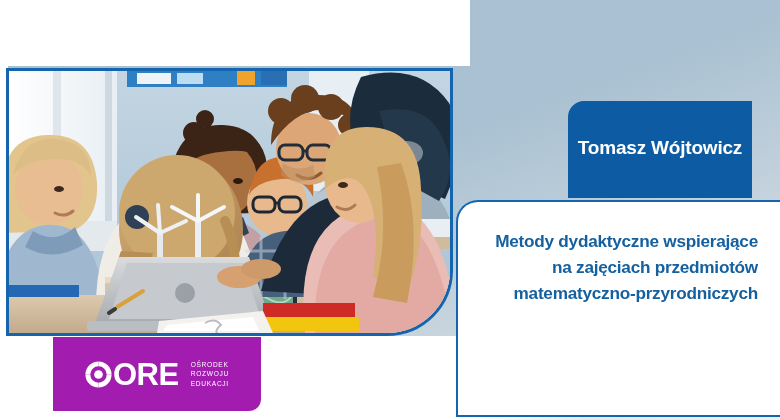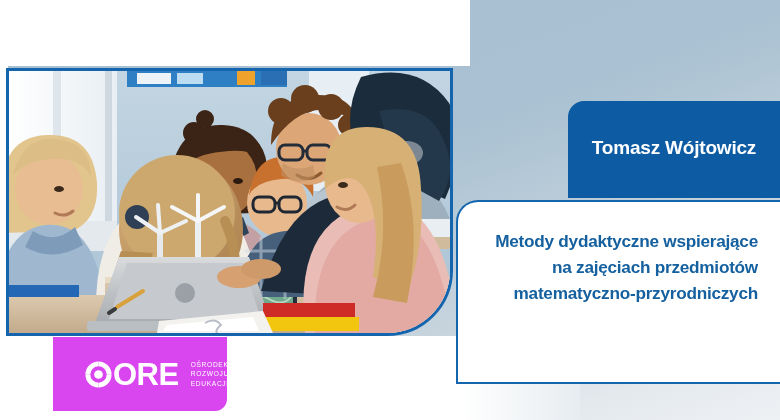--- a/index.html
+++ b/index.html
@@ -62,23 +62,23 @@
     overflow: hidden;
     background: #b9c8d4;
   }
   .photo-wrap svg { display: block; }
 
   
   .logo-bar {
     position: absolute;
     left: 53px;
     top: 337px;
-    width: 174px;
+    width: 208px;
     height: 74px;
-    background: #d946ef;
+    background: #a21caf;
     border-bottom-right-radius: 12px;
     display: flex;
     align-items: center;
     padding-left: 30px;
     box-sizing: border-box;
   }
   .logo-mark { width: 31px; height: 31px; flex: 0 0 auto; margin-right: 1px; }
   .logo-ore-text {
     color: #ffffff;
     font-size: 31px;
@@ -96,21 +96,21 @@
     letter-spacing: 0.7px;
     font-family: "Liberation Sans", sans-serif;
   }
   .logo-sub span { display: block; text-transform: uppercase; }
 
   
   .author-box {
     position: absolute;
     left: 568px;
     top: 101px;
-    width: 212px;
+    width: 184px;
     height: 97px;
     background: #0d5ba3;
     border-top-left-radius: 16px;
     color: #ffffff;
     display: flex;
     align-items: flex-start;
     justify-content: center;
   }
   .author-name {
     font-size: 19px;
@@ -119,21 +119,21 @@
     margin-top: 36px;
     white-space: nowrap;
   }
 
   
   .title-box {
     position: absolute;
     left: 456px;
     top: 200px;
     width: 324px;
-    height: 184px;
+    height: 217px;
     background: #ffffff;
     border: 2px solid #1565ae;
     border-right: none;
     border-top-left-radius: 22px;
     box-sizing: border-box;
     padding: 26px 22px 0 18px;
     text-align: right;
     overflow: hidden;
   }
   .title-line {

